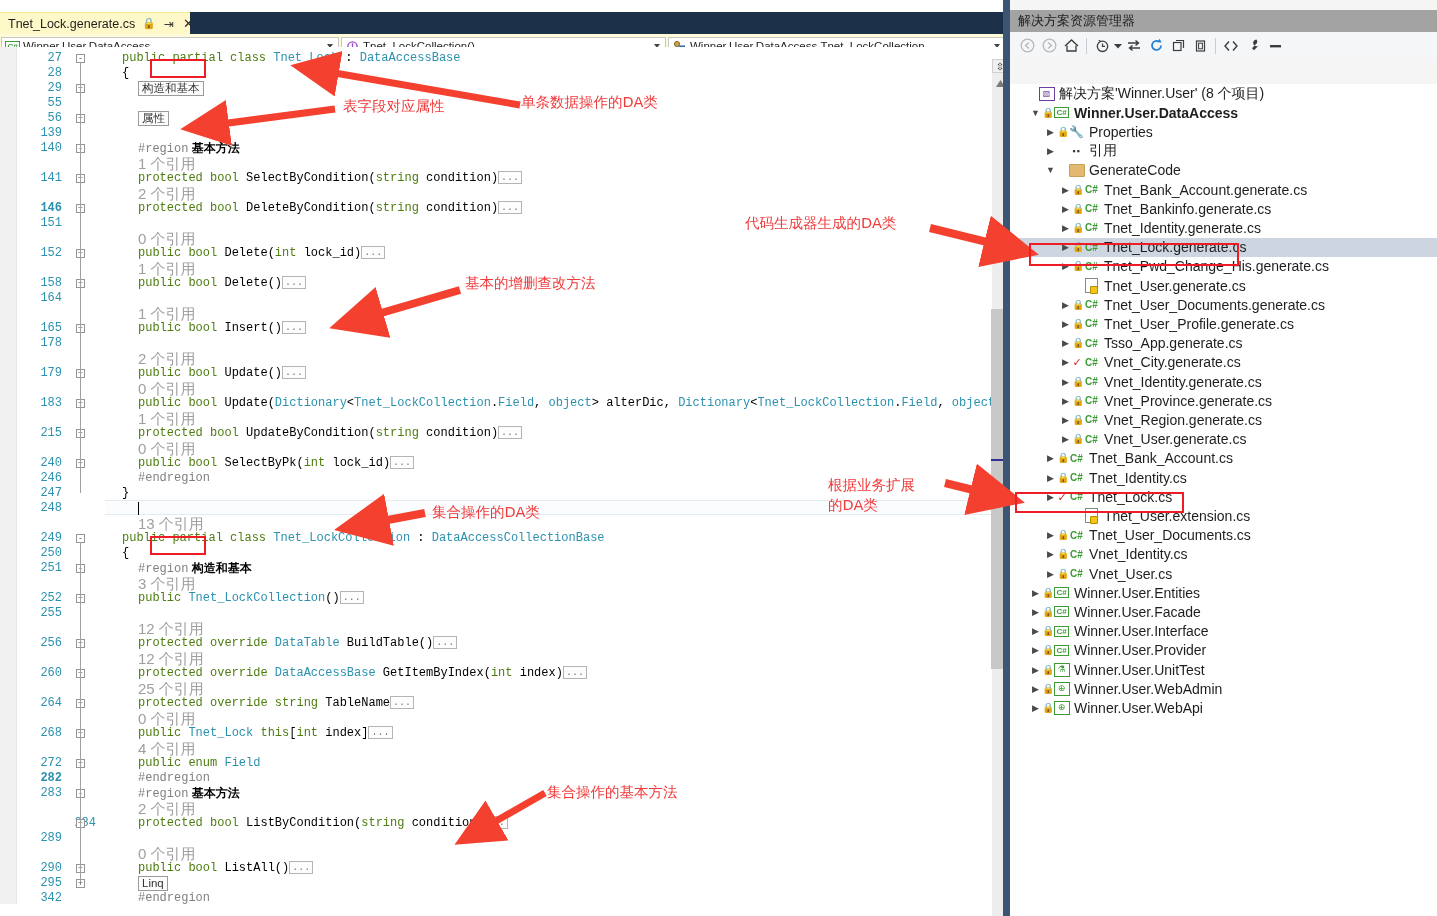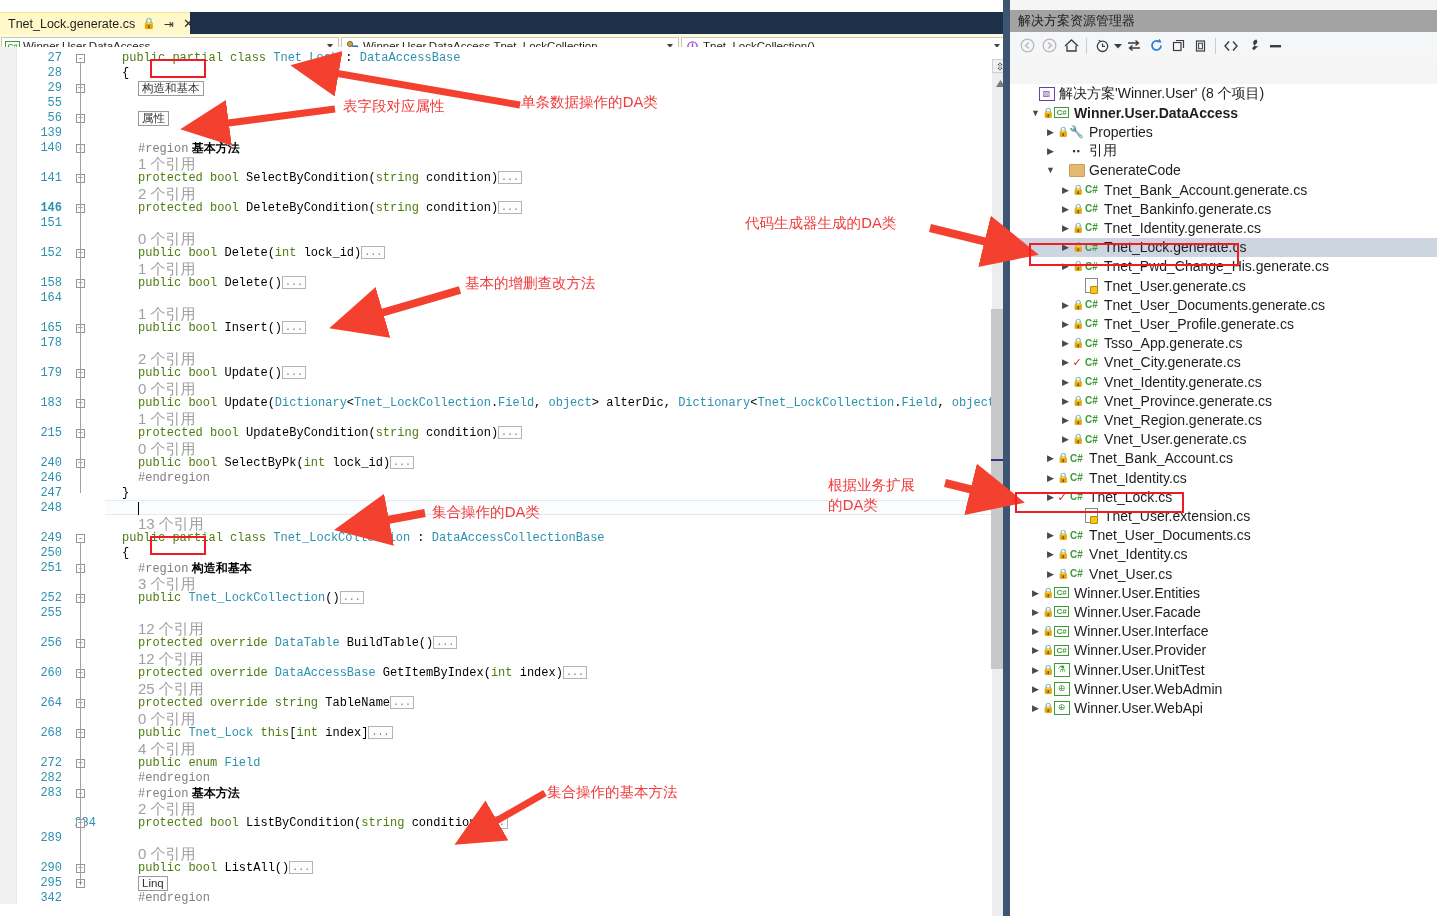--- a/index.html
+++ b/index.html
@@ -138,39 +138,39 @@
   </div>
 
   <div id="navbar">
     <div class="nav-combo" style="width:338px;">
       <span class="ico">
           <span class="cs-box">C#</span>
         </span>
       <span class="txt">Winner.User.DataAccess</span>
       <span class="arw"></span>
     </div>
+    <div class="nav-combo" style="width:325px;">
+      <span class="ico">
+        <svg width="13" height="13" viewBox="0 0 13 13">
+            <circle cx="6.5" cy="6.5" r="4.6" fill="none" stroke="#9b4fd0" stroke-width="1.4"></circle>
+            <path d="M6.5 3.2 v6.6" stroke="#9b4fd0" stroke-width="1.4"></path>
+          </svg>
+      </span>
+      <span class="txt">Tnet_LockCollection()</span>
+      <span class="arw"></span>
+    </div>
     <div class="nav-combo" style="width:338px;">
       <span class="ico">
         <svg width="13" height="13" viewBox="0 0 13 13">
             <circle cx="4" cy="4" r="2.6" fill="#c9a24a" stroke="#8a6c1f"></circle>
             <rect x="6.5" y="6" width="5" height="5" fill="#4a8fd4" stroke="#22598f"></rect>
             <path d="M5 6 L7 7" stroke="#5b9bd5" stroke-width="1"></path>
           </svg>
       </span>
       <span class="txt">Winner.User.DataAccess.Tnet_LockCollection</span>
-      <span class="arw"></span>
-    </div>
-    <div class="nav-combo" style="width:325px;">
-      <span class="ico">
-        <svg width="13" height="13" viewBox="0 0 13 13">
-            <circle cx="6.5" cy="6.5" r="4.6" fill="none" stroke="#9b4fd0" stroke-width="1.4"></circle>
-            <path d="M6.5 3.2 v6.6" stroke="#9b4fd0" stroke-width="1.4"></path>
-          </svg>
-      </span>
-      <span class="txt">Tnet_LockCollection()</span>
       <span class="arw"></span>
     </div>
   </div>
 
   <div id="code-area">
     <div id="sel-margin"></div>
     <div id="code-container">
         <div class="lnum" style="top:4px;left:18px;">27</div>
         <div class="fold" style="top:7px;">-</div>
         <div class="code" style="top:4px;left:122px;"><span class="kw">public</span> <span class="kw">partial</span> <span class="kw">class</span> <span class="ty">Tnet_Lock</span> : <span class="ty">DataAccessBase</span></div>
@@ -258,21 +258,21 @@
         <div class="fold" style="top:652px;">+</div>
         <div class="code" style="top:649px;left:138px;"><span class="kw">protected</span> <span class="kw">override</span> <span class="kw">string</span> TableName<span class="ellipsis">...</span></div>
         <div class="code" style="top:664px;left:138px;"><span class="ref">0 个引用</span></div>
         <div class="lnum" style="top:679px;left:18px;">268</div>
         <div class="fold" style="top:682px;">+</div>
         <div class="code" style="top:679px;left:138px;"><span class="kw">public</span> <span class="ty">Tnet_Lock</span> <span class="kw">this</span>[<span class="kw">int</span> index]<span class="ellipsis">...</span></div>
         <div class="code" style="top:694px;left:138px;"><span class="ref">4 个引用</span></div>
         <div class="lnum" style="top:709px;left:18px;">272</div>
         <div class="fold" style="top:712px;">+</div>
         <div class="code" style="top:709px;left:138px;"><span class="kw">public</span> <span class="kw">enum</span> <span class="ty">Field</span></div>
-        <div class="lnum" style="top:724px;left:18px;">282</div>
+        <div class="lnum" style="top:724px;left:18px;font-weight:bold;">282</div>
         <div class="code" style="top:724px;left:138px;"><span class="pp">#endregion</span></div>
         <div class="lnum" style="top:739px;left:18px;">283</div>
         <div class="fold" style="top:742px;">-</div>
         <div class="code" style="top:739px;left:138px;"><span class="pp">#region</span><span class="ppb"> 基本方法</span></div>
         <div class="code" style="top:754px;left:138px;"><span class="ref">2 个引用</span></div>
         <div class="lnum" style="top:769px;left:18px;padding-left:34px;">284</div>
         <div class="fold" style="top:772px;">+</div>
         <div class="code" style="top:769px;left:138px;"><span class="kw">protected</span> <span class="kw">bool</span> ListByCondition(<span class="kw">string</span> condition)<span class="ellipsis">...</span></div>
         <div class="lnum" style="top:784px;left:18px;">289</div>
         <div class="code" style="top:799px;left:138px;"><span class="ref">0 个引用</span></div>

